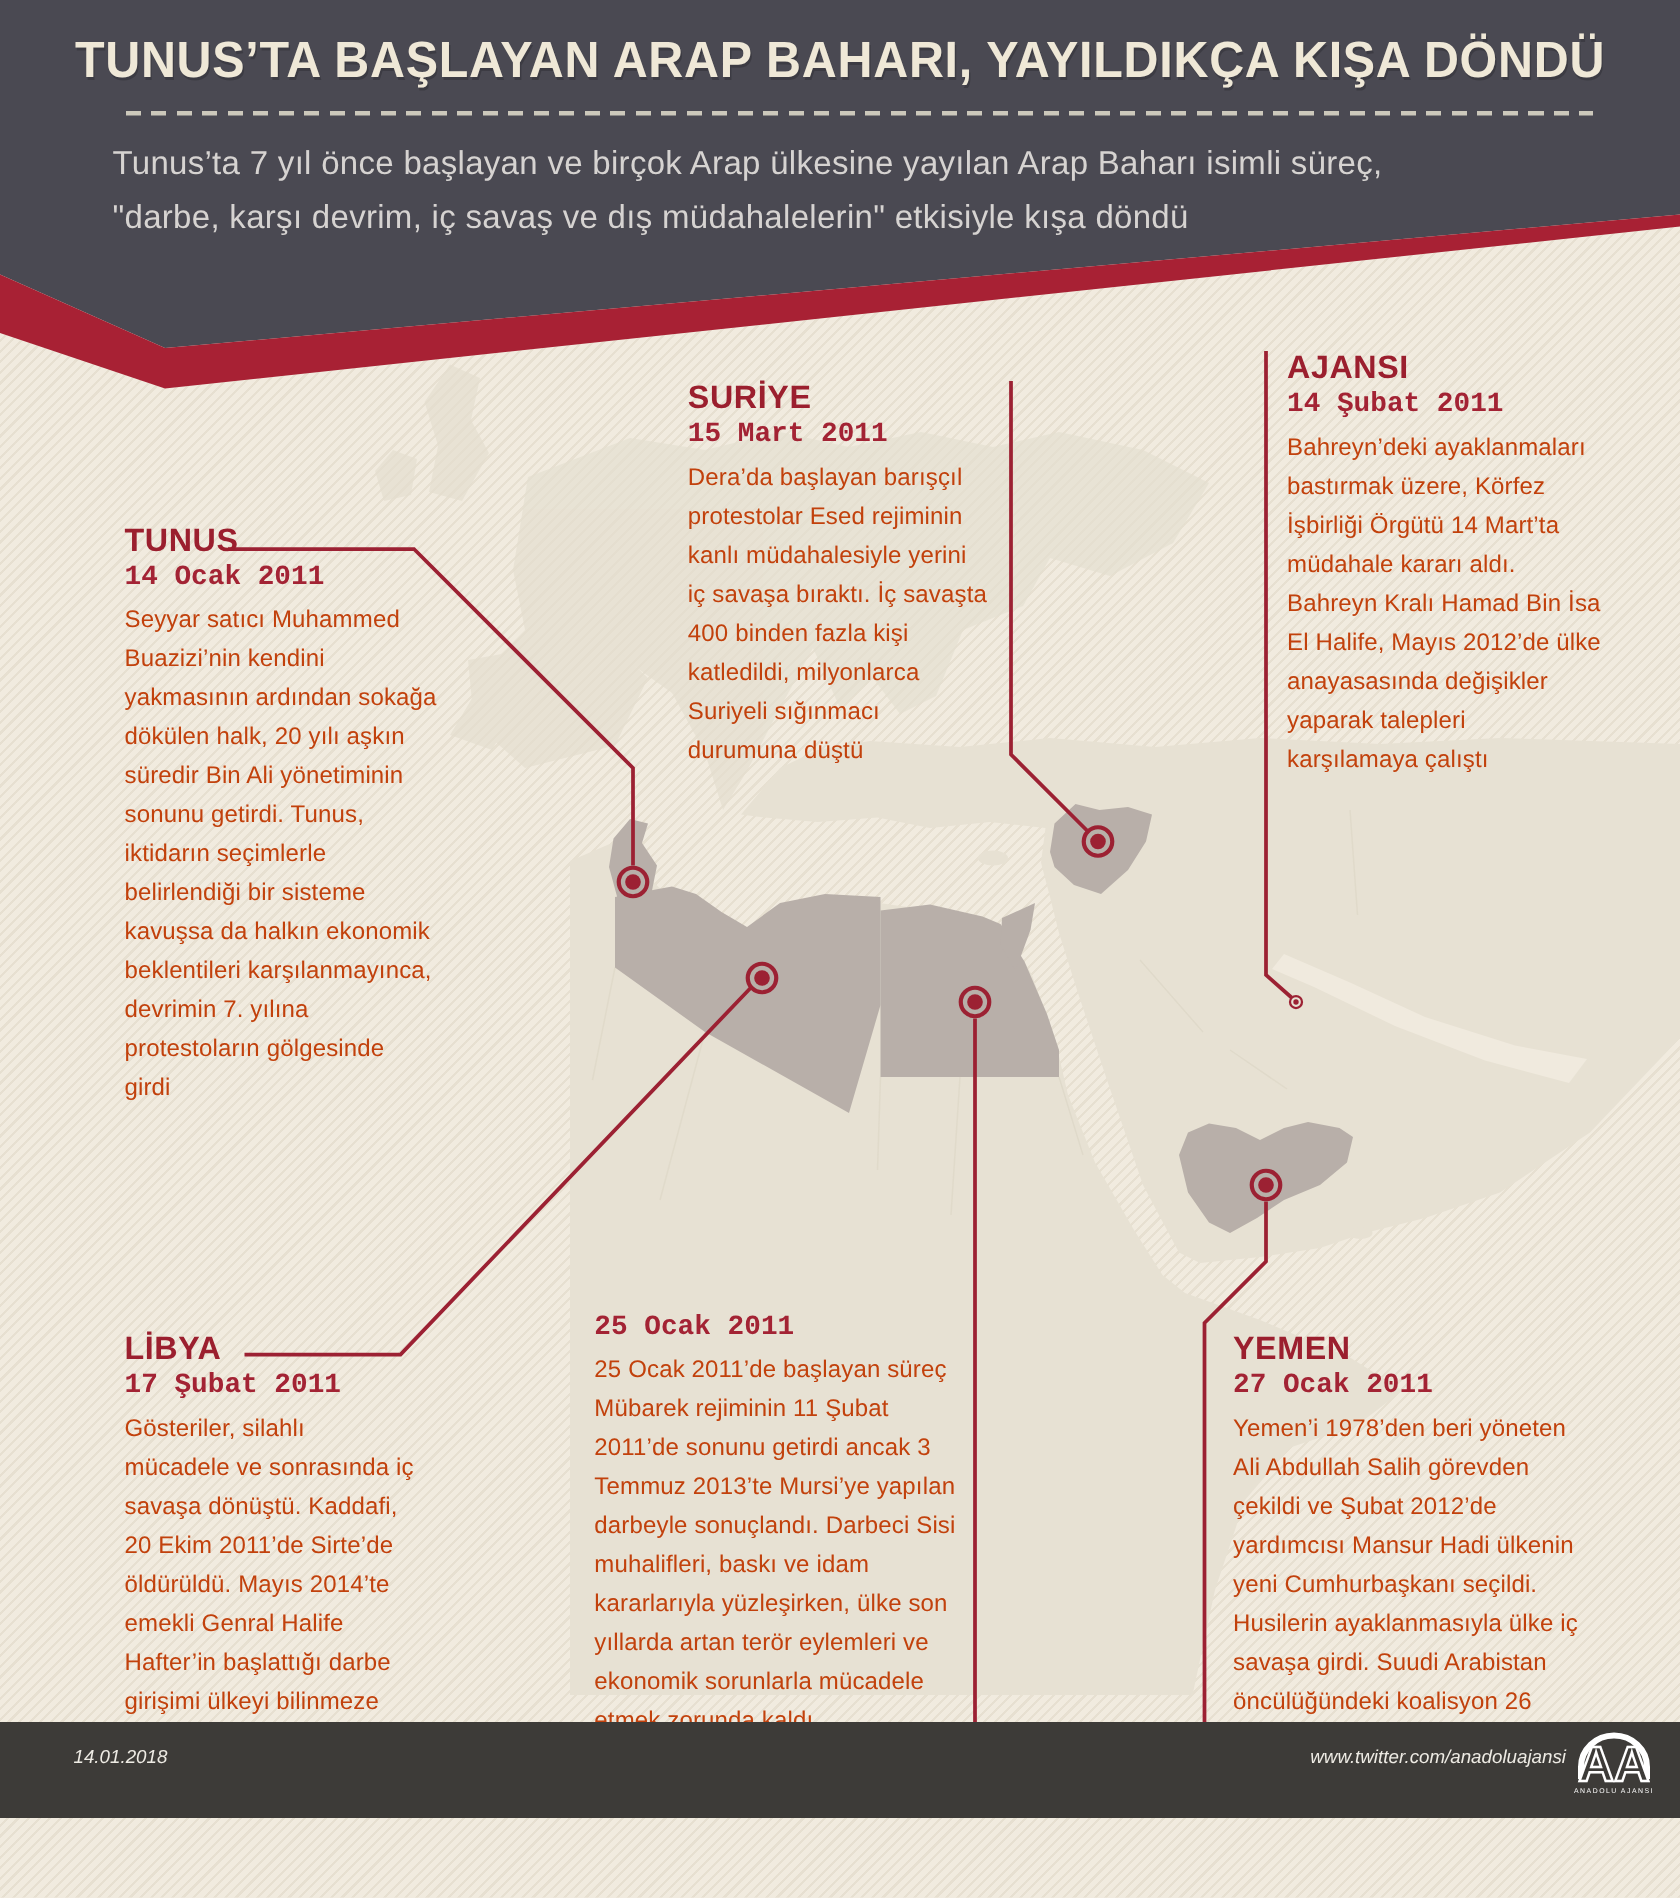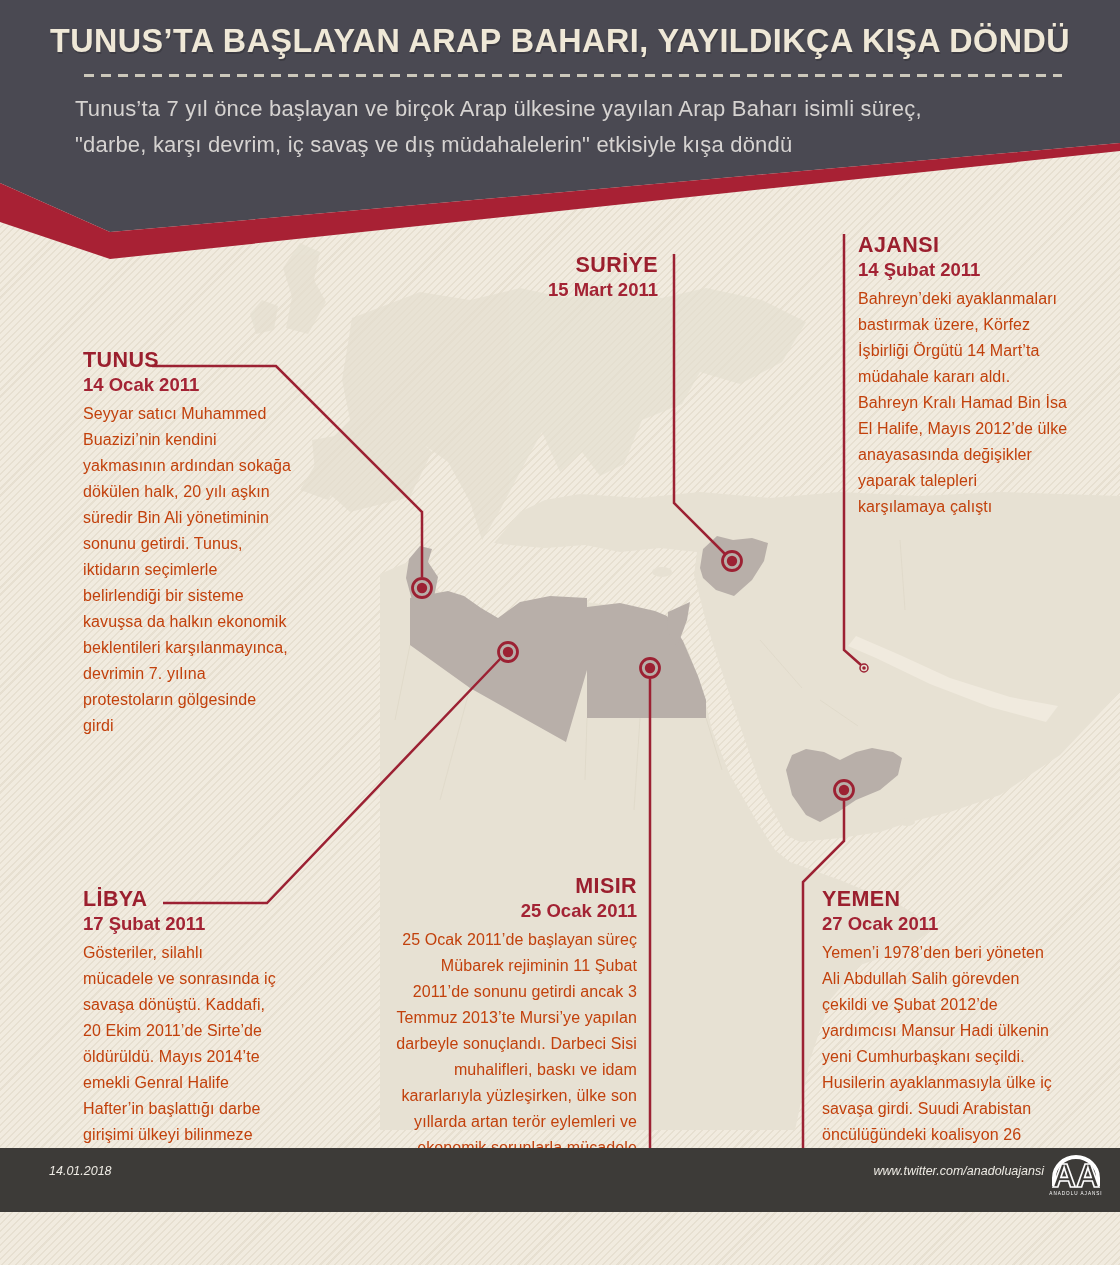--- a/index.html
+++ b/index.html
@@ -22,26 +22,26 @@
     left:84px;top:74px;width:978px;height:3px;
     background-image:repeating-linear-gradient(90deg,#ccc8bb 0 10px,transparent 10px 17px);
   }
   .subtitle{
     left:75px;color:#d6d3d1;font-size:22px;line-height:24px;letter-spacing:.2px;white-space:nowrap;
   }
   .subtitle.l1{top:97px;}
   .subtitle.l2{top:133px;}
   
   .event .country{font-size:21.5px;font-weight:800;letter-spacing:.4px;color:#9b1f2e;line-height:26px;}
-  .event .date{font-size:18.5px;font-weight:700;color:#a32334;line-height:23px;}
+  .event .date{font-size:18.5px;font-weight:700;color:#a32334;line-height:23px;font-family:Liberation Mono, monospace;}
   .event .body{
     margin-top:5px;font-size:16px;line-height:26px;color:#c2410c;
     white-space:pre;letter-spacing:.1px;
   }
-  .event.right{text-align:right;}
+  .event.right{}
   #event-tunus{left:83px;top:347px;}
   #event-suriye{right:462px;top:252px;}
   #event-bahreyn{left:858px;top:232px;}
   #event-libya{left:83px;top:886px;}
   #event-misir{right:483px;top:873px;}
   #event-yemen{left:822px;top:886px;}
   
   .footer{
     left:0;top:1148px;width:1120px;height:64px;background:#3d3b38;
   }
@@ -148,20 +148,28 @@
 kavuşsa da halkın ekonomik
 beklentileri karşılanmayınca,
 devrimin 7. yılına
 protestoların gölgesinde
 girdi</div>
 </div>
 
 <div class="abs event right" id="event-suriye">
   <div class="country">SURİYE</div>
   <div class="date">15 Mart 2011</div>
+  <div class="body">Dera’da başlayan barışçıl
+protestolar Esed rejiminin
+kanlı müdahalesiyle yerini
+iç savaşa bıraktı. İç savaşta
+400 binden fazla kişi
+katledildi, milyonlarca
+Suriyeli sığınmacı
+durumuna düştü</div>
 </div>
 
 <div class="abs event" id="event-bahreyn">
   <div class="country">AJANSI</div>
   <div class="date">14 Şubat 2011</div>
   <div class="body">Bahreyn’deki ayaklanmaları
 bastırmak üzere, Körfez
 İşbirliği Örgütü 14 Mart’ta
 müdahale kararı aldı.
 Bahreyn Kralı Hamad Bin İsa
@@ -179,21 +187,20 @@
 savaşa dönüştü. Kaddafi,
 20 Ekim 2011’de Sirte’de
 öldürüldü. Mayıs 2014’te
 emekli Genral Halife
 Hafter’in başlattığı darbe
 girişimi ülkeyi bilinmeze
 sürükledi</div>
 </div>
 
 <div class="abs event right" id="event-misir">
-  <div class="country">MISIR</div>
   <div class="date">25 Ocak 2011</div>
   <div class="body">25 Ocak 2011’de başlayan süreç
 Mübarek rejiminin 11 Şubat
 2011’de sonunu getirdi ancak 3
 Temmuz 2013’te Mursi’ye yapılan
 darbeyle sonuçlandı. Darbeci Sisi
 muhalifleri, baskı ve idam
 kararlarıyla yüzleşirken, ülke son
 yıllarda artan terör eylemleri ve
 ekonomik sorunlarla mücadele

